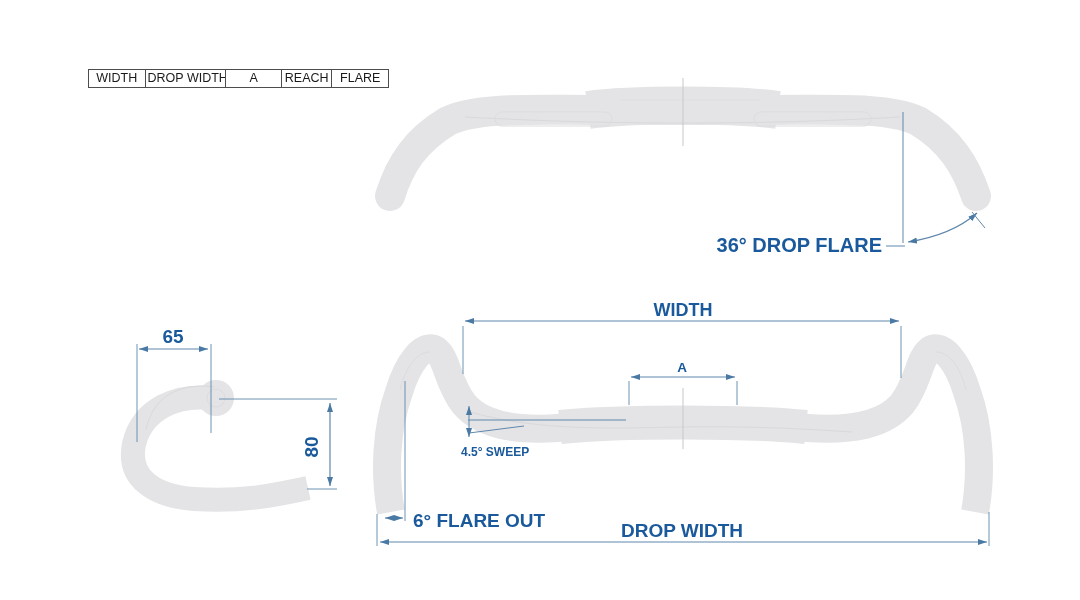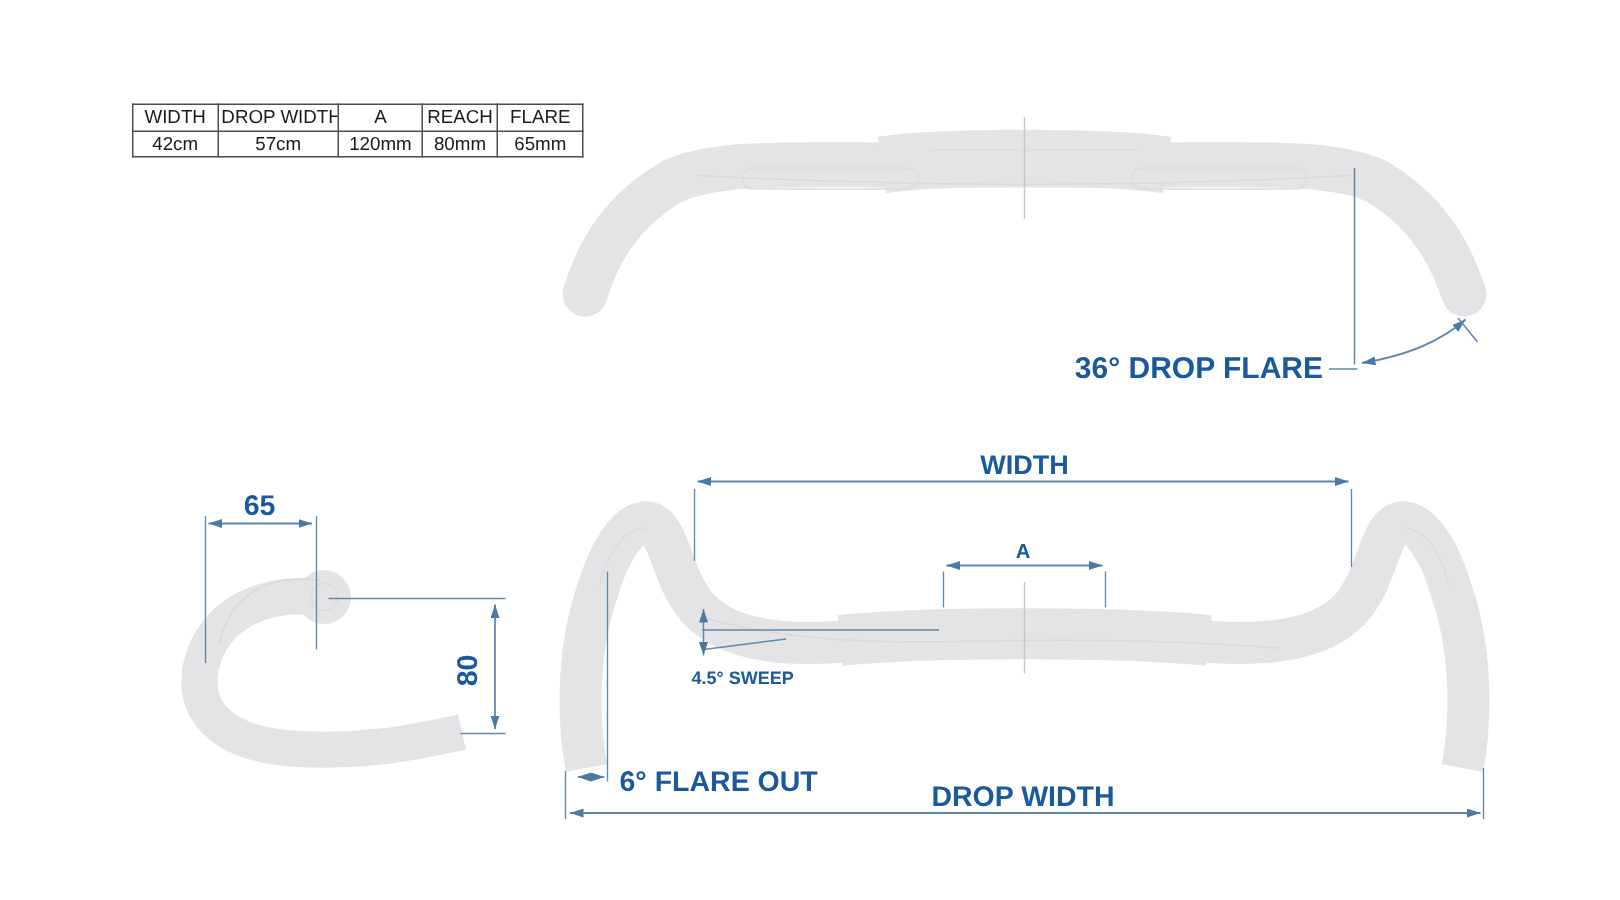--- a/index.html
+++ b/index.html
@@ -125,23 +125,16 @@
         <col class="c4">
     </colgroup>
     <tbody>
       <tr>
         <th>WIDTH</th>
         <th>DROP WIDTH</th>
         <th>A</th>
         <th>REACH</th>
         <th>FLARE</th>
       </tr>
-      <tr>
-        <td>42cm</td>
-        <td>57cm</td>
-        <td>120mm</td>
-        <td>80mm</td>
-        <td>65mm</td>
-      </tr>
     </tbody>
   </table>
 
 </div>
 
 </body></html>

